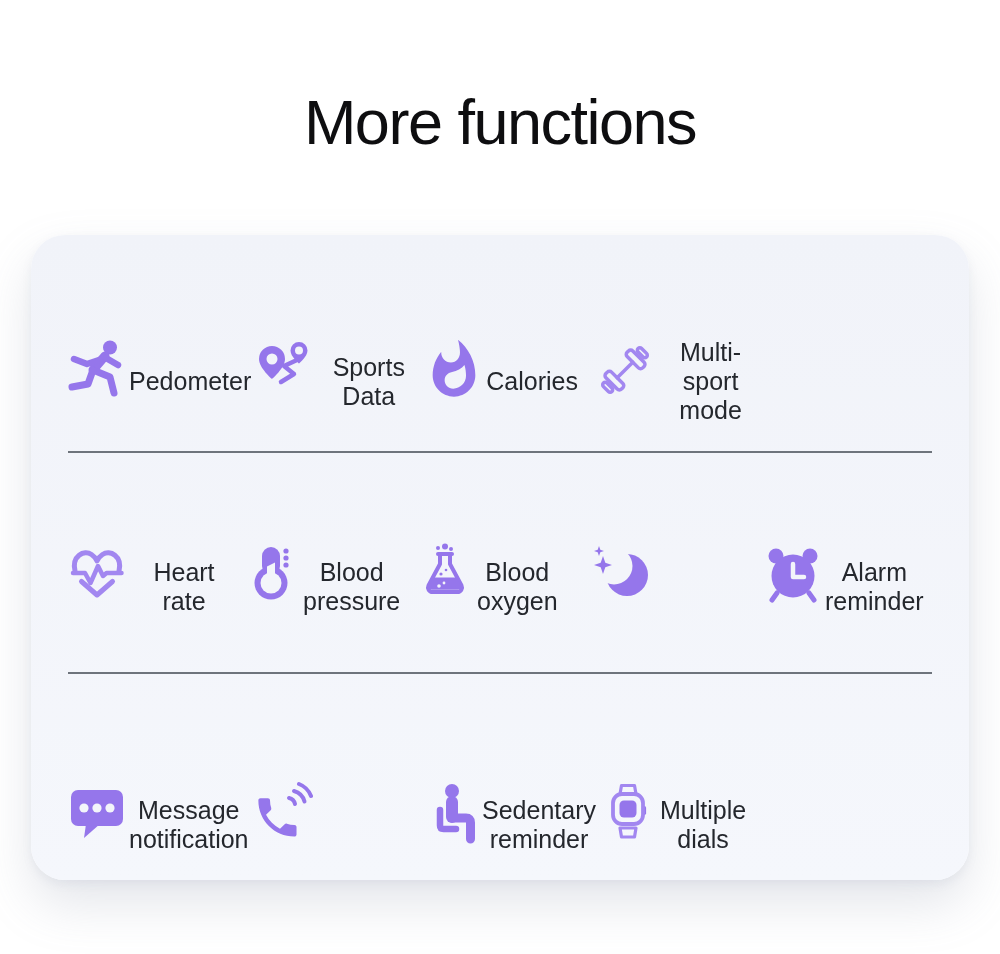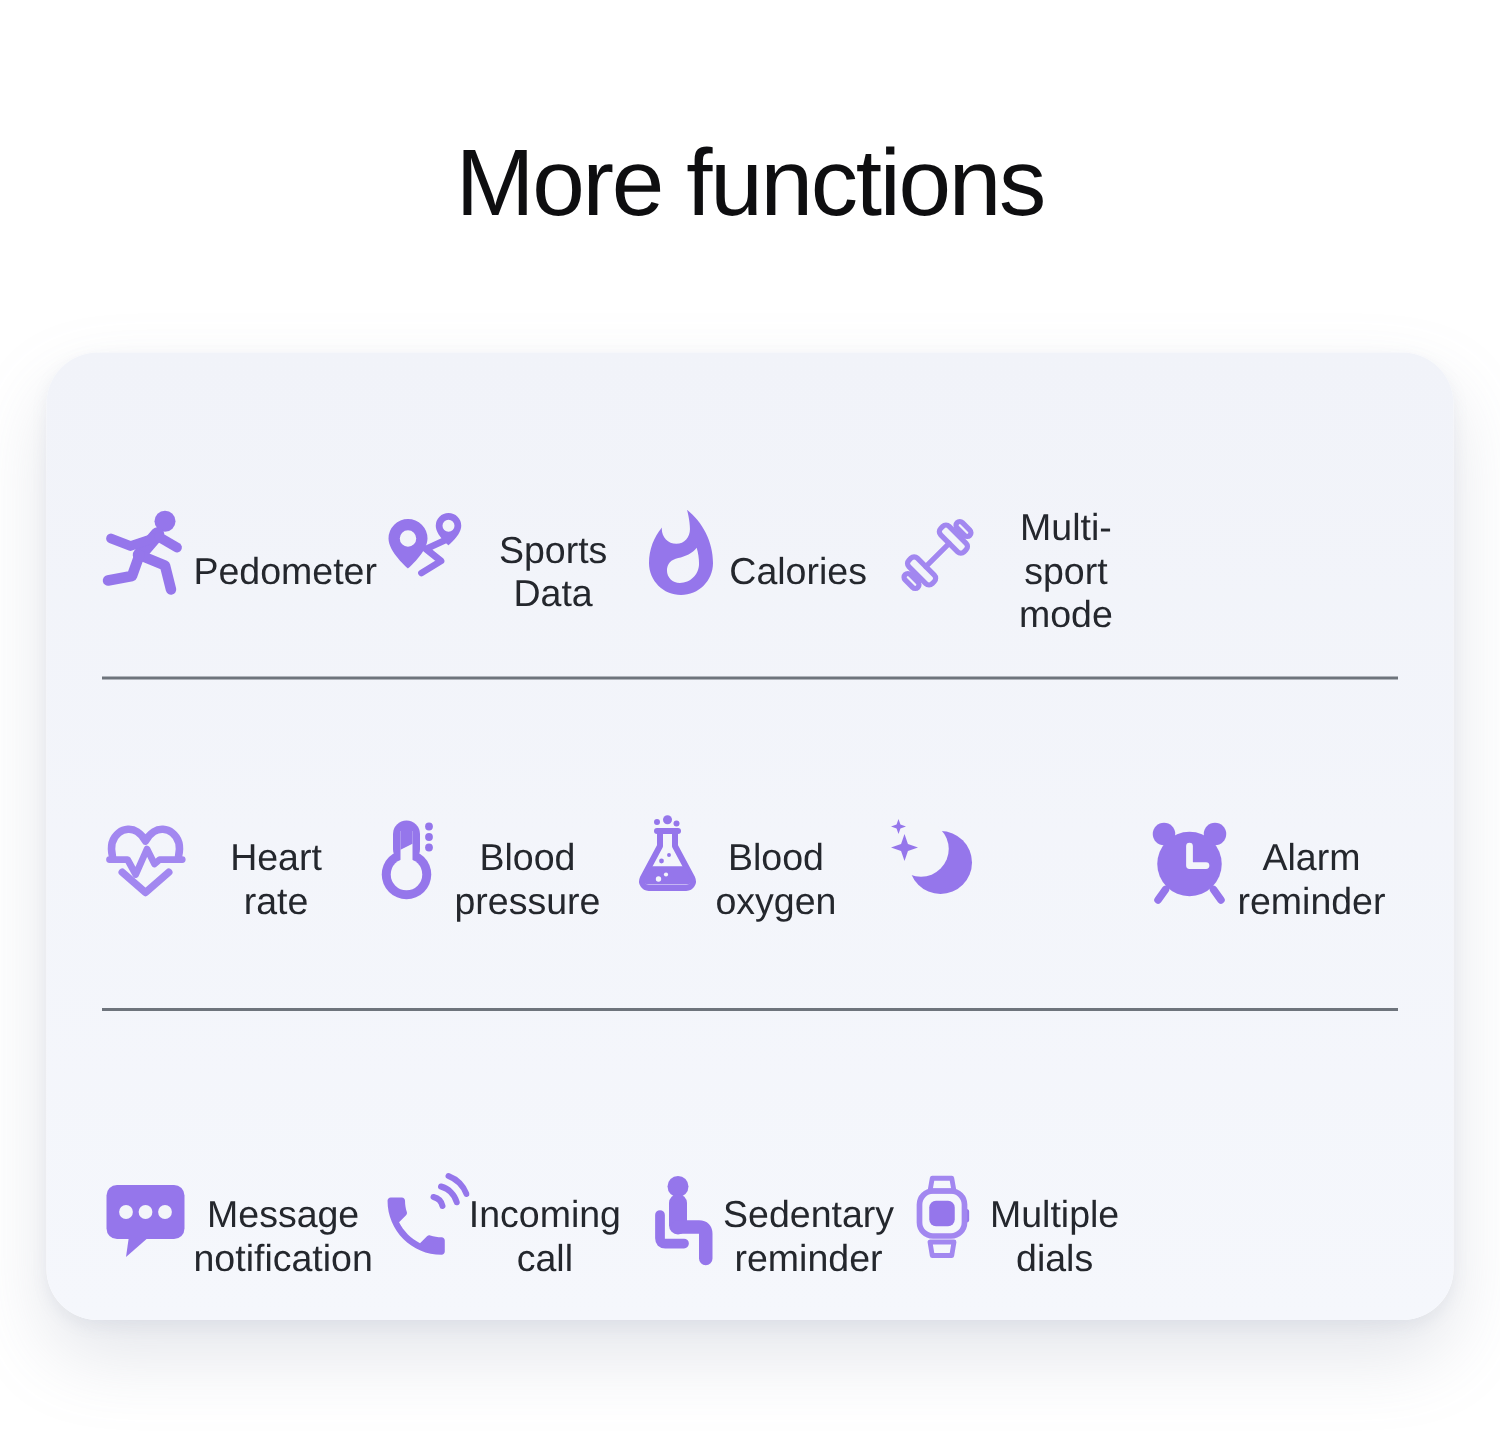--- a/index.html
+++ b/index.html
@@ -227,22 +227,20 @@
       <span class="icon">
         <svg width="64" height="64" viewBox="0 0 64 64">
           <g transform="translate(3,11) scale(2.12)">
             <path class="fil" d="M6.62 10.79c1.44 2.83 3.76 5.14 6.59 6.59l2.2-2.2c.27-.27.67-.36 1.02-.24 1.12.37 2.33.57 3.57.57.55 0 1 .45 1 1V20c0 .55-.45 1-1 1-9.39 0-17-7.61-17-17 0-.55.45-1 1-1h3.5c.55 0 1 .45 1 1 0 1.25.2 2.45.57 3.57.11.35.03.74-.25 1.02l-2.2 2.2z"></path>
           </g>
           <path class="str2" stroke-width="4" d="M40 17 a8 8 0 0 1 6 6"></path>
           <path class="str2" stroke-width="4" d="M45 10 a15 15 0 0 1 10.5 10.5"></path>
           <path class="str2" stroke-width="4" d="M50 3 a21 21 0 0 1 12 12"></path>
         </svg>
       </span>
-      <span class="label">Incoming
-call</span>
     </div>
 
 
     <div class="cell">
       <span class="icon">
         <svg width="64" height="64" viewBox="0 0 64 64">
           <circle class="fil" cx="34" cy="10" r="7"></circle>
           <path class="str2" stroke-width="12" d="M34 21 V36"></path>
           <path class="str2" stroke-width="9" d="M34 37 h14 q4.5 0 4.5 4.5 V58"></path>
           <path class="str2" stroke-width="6.5" d="M22 29 v15.5 q0 3.5 3.5 3.5 H38"></path>

